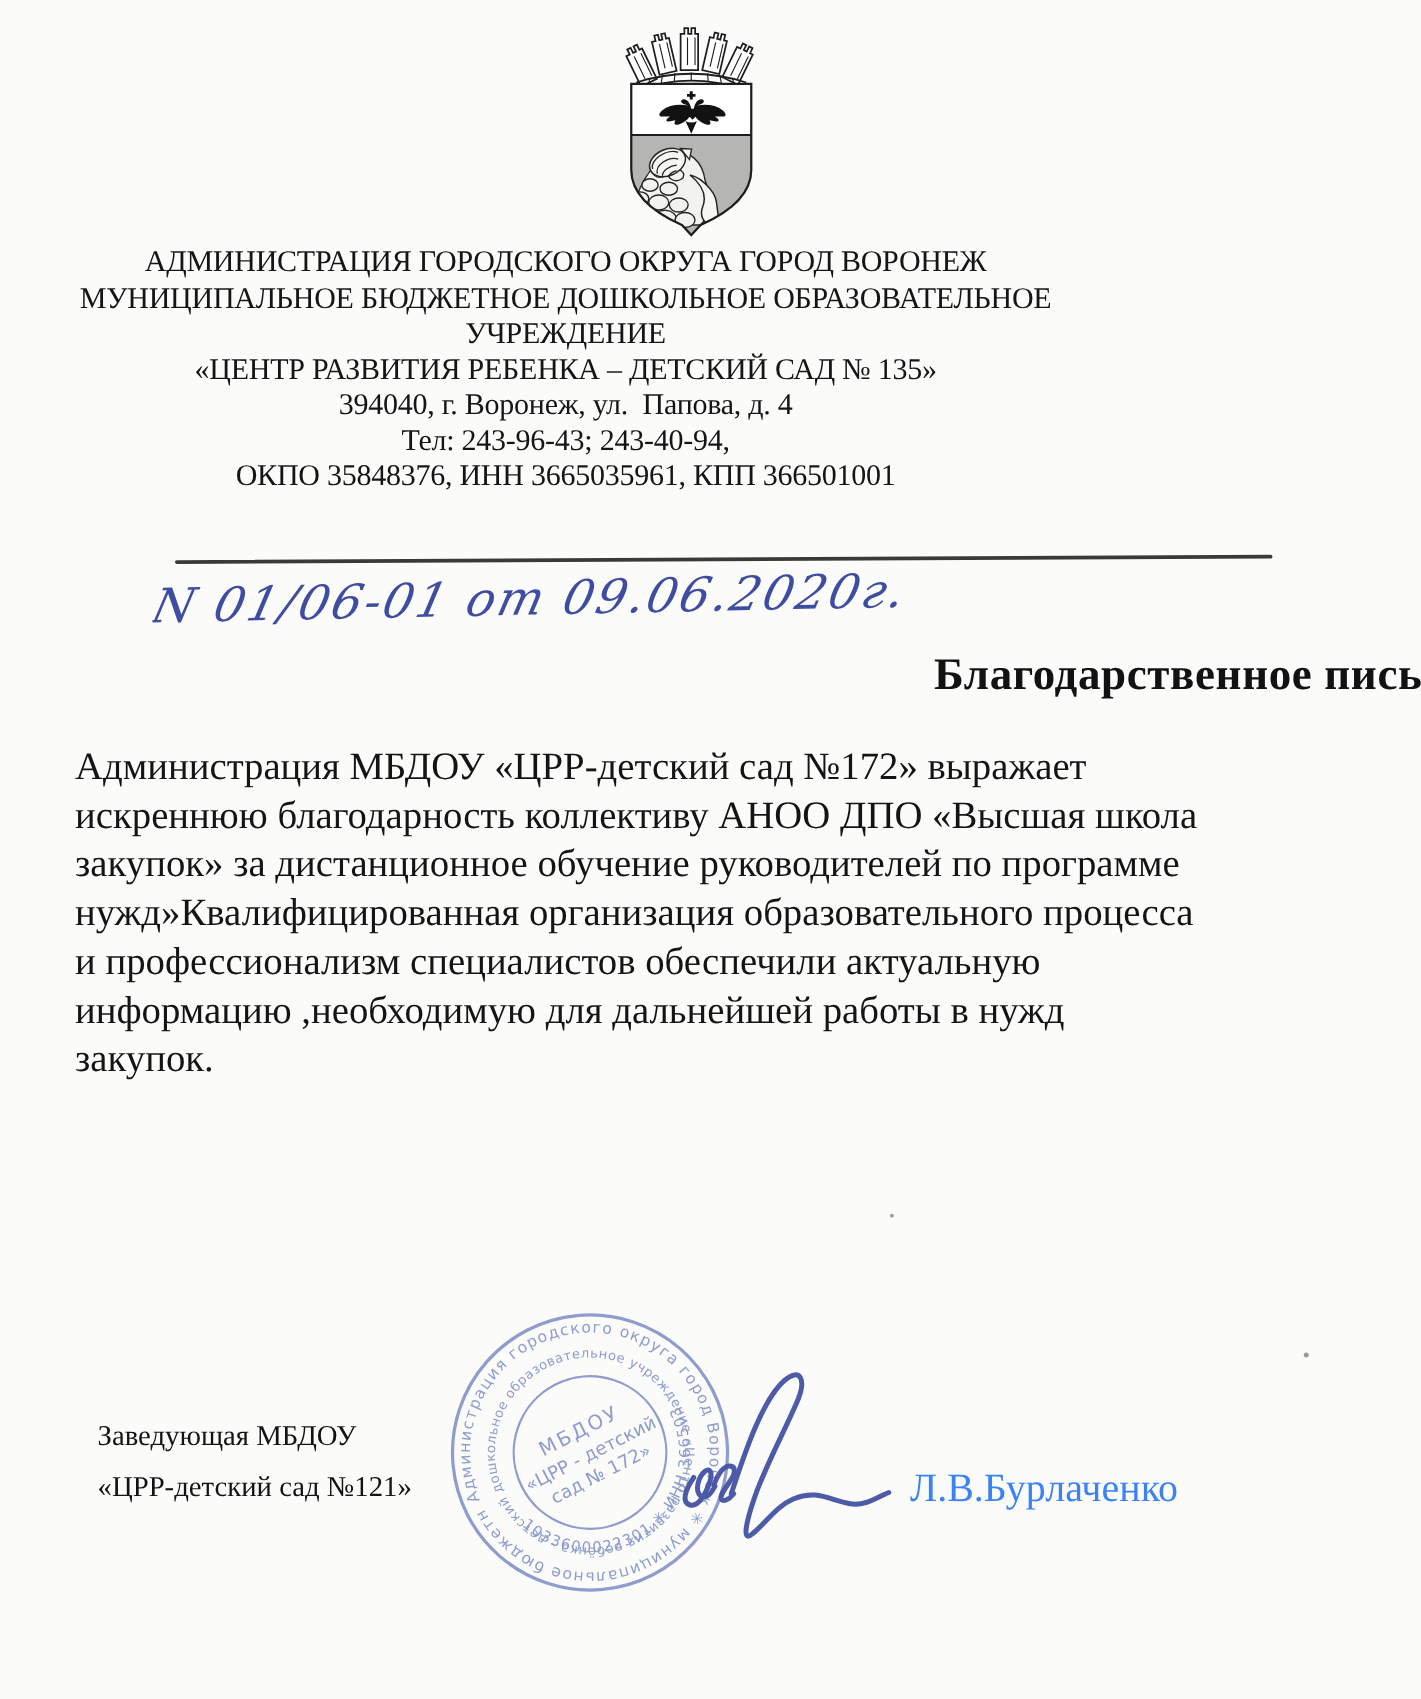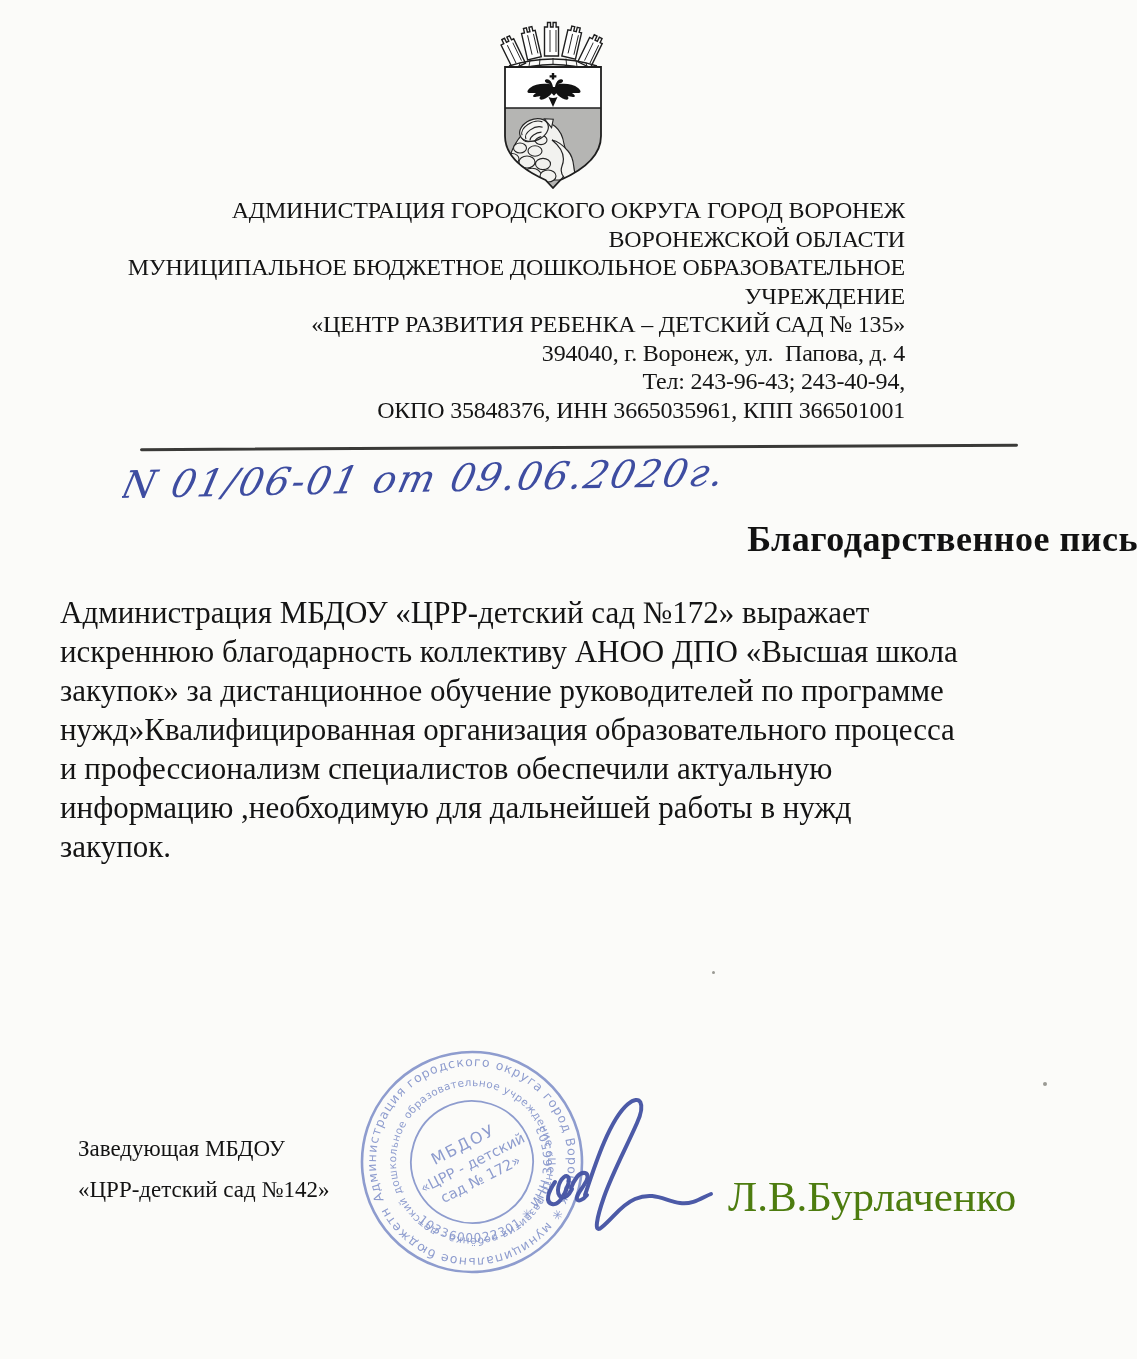--- a/index.html
+++ b/index.html
@@ -5,21 +5,21 @@
   html,body{margin:0;padding:0;}
   body{
     width:1137px;height:1359px;position:relative;overflow:hidden;
     background:#fbfbf9;
     font-family:"Liberation Serif", serif;
     color:#161616;
   }
   .abs{position:absolute;}
   
   .letterhead{
-    left:0;top:196px;width:905px;text-align:right;
+    left:0;top:196px;width:905px;text-align:center;
     font-size:24px;line-height:28.5px;letter-spacing:-0.2px;
     font-weight:normal;color:#151515;
   }
   .hline{white-space:pre-wrap;}
   
   .rule{
     left:140px;top:446px;width:878px;height:3px;background:#3a3a38;
     transform:rotate(-0.28deg);border-radius:2px;
   }
   .ref-svg{left:122px;top:448px;width:600px;height:80px;}
@@ -34,21 +34,21 @@
     font-size:31px;line-height:39px;color:#141414;
   }
   .body-block .bline{white-space:pre-wrap;}
   
   .footer-left{
     left:78px;top:1128px;width:560px;
     font-size:23px;line-height:41px;color:#131313;z-index:4;
   }
   .signer{
     left:728px;top:1172px;width:330px;
-    font-size:43px;color:#4d7c0f;z-index:4;
+    font-size:32px;color:#3b82f6;z-index:4;
   }
   .stamp-svg{left:352px;top:1042px;width:240px;height:240px;z-index:2;opacity:0.85;}
   .sig-svg{left:535px;top:1068px;width:215px;height:175px;z-index:5;}
   .emblem-svg{left:500px;top:20px;width:106px;height:172px;}
   .speck{width:4px;height:4px;border-radius:50%;background:#9a9a94;}
 </style>
 </head>
 <body>
 
 <svg class="abs emblem-svg" viewBox="0 0 106 172" aria-hidden="true">
@@ -112,21 +112,20 @@
 
   <g fill="#121212" transform="translate(53 70)">
     <path d="M-1.2 -17 h2.4 v2.2 h2.2 v2.2 h-2.2 v2.2 h-2.4 v-2.2 h-2.2 v-2.2 h2.2 z"></path>
     <path d="M0 -3 C-1 -8.5 -4 -11.5 -7 -10.5 c-2 0.8 -1 2.8 1 3.6 l3.4 1.2 c-8 -1.2 -15.5 -0.2 -20.5 3.8 c-3.2 2.8 -3.2 5 -0.2 5 l6.4 0 c-3.4 2 -4.2 4 -1 4 l5.4 -1 c-2.2 3 -0.2 4.4 3 3.2 c3.2 -1.2 6.2 -3.2 8.2 -6 l2.3 2.4 2.3 -2.4 c2 2.8 5 4.8 8.2 6 c3.2 1.2 5.2 -0.2 3 -3.2 l5.4 1 c3.2 0 2.4 -2 -1 -4 l6.4 0 c3 0 3 -2.2 -0.2 -5 c-5 -4 -12.5 -5 -20.5 -3.8 l3.4 -1.2 c2 -0.8 3 -2.8 1 -3.6 c-3 -1 -6 2 -7 7.5 z"></path>
     <path d="M-4.5 7 l4.5 10 4.5 -10 c-3 1.4 -6 1.4 -9 0 z"></path>
   </g>
 </svg>
 
 <div class="abs letterhead">
   <div class="hline">АДМИНИСТРАЦИЯ ГОРОДСКОГО ОКРУГА ГОРОД ВОРОНЕЖ</div>
-  <div class="hline">ВОРОНЕЖСКОЙ ОБЛАСТИ</div>
   <div class="hline">МУНИЦИПАЛЬНОЕ БЮДЖЕТНОЕ ДОШКОЛЬНОЕ ОБРАЗОВАТЕЛЬНОЕ</div>
   <div class="hline">УЧРЕЖДЕНИЕ</div>
   <div class="hline">«ЦЕНТР РАЗВИТИЯ РЕБЕНКА – ДЕТСКИЙ САД № 135»</div>
   <div class="hline">394040, г. Воронеж, ул.  Папова, д. 4</div>
   <div class="hline">Тел: 243-96-43; 243-40-94,</div>
   <div class="hline">ОКПО 35848376, ИНН 3665035961, КПП 366501001</div>
 </div>
 
 <div class="abs rule"></div>
 
@@ -173,18 +172,18 @@
 <svg class="abs sig-svg" viewBox="0 0 215 175">
   <g fill="none" stroke="#4352a3" stroke-width="4" stroke-linecap="round" opacity="0.95">
     <path d="M20 114 c-7 10 -10 20 -3 22 c7 2 13 -10 16 -19 c2 -7 0 -11 -4 -8 c-5 4 -9 16 -3 20 c4 2 8 -2 11 -8"></path>
     <path d="M36 120 c4 -10 9 -16 14 -15 c4 1 3 7 -1 12 c-4 6 -8 11 -7 14 c1 3 6 1 10 -4"></path>
     <path d="M50 127 C59 100 74 52 93 36 C105 26 111 35 102 55 C91 80 77 106 69 129 C62 149 58 167 67 159 C79 149 86 137 100 131 C119 123 130 133 145 135 C158 137 168 129 176 126"></path>
   </g>
 </svg>
 
 <div class="abs footer-left">
   <div>Заведующая МБДОУ</div>
-  <div>«ЦРР-детский сад №142»</div>
+  <div>«ЦРР-детский сад №121»</div>
 </div>
 <div class="abs signer">Л.В.Бурлаченко</div>
 
 <div class="abs speck" style="left:1043px;top:1082px;"></div>
 <div class="abs speck" style="left:712px;top:971px;width:3px;height:3px;"></div>
 
 </body></html>

